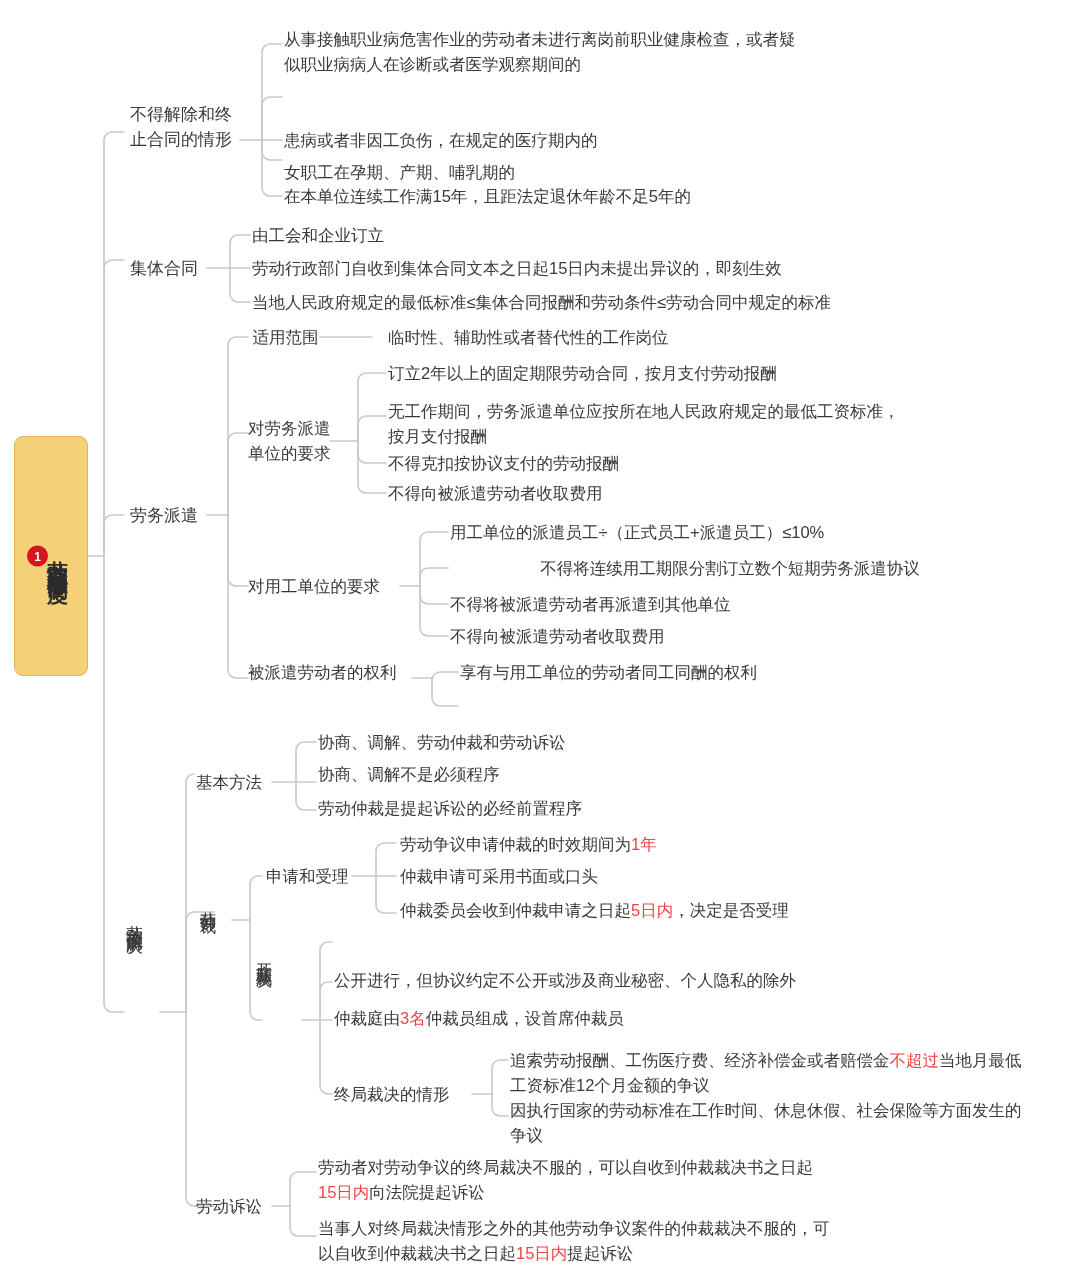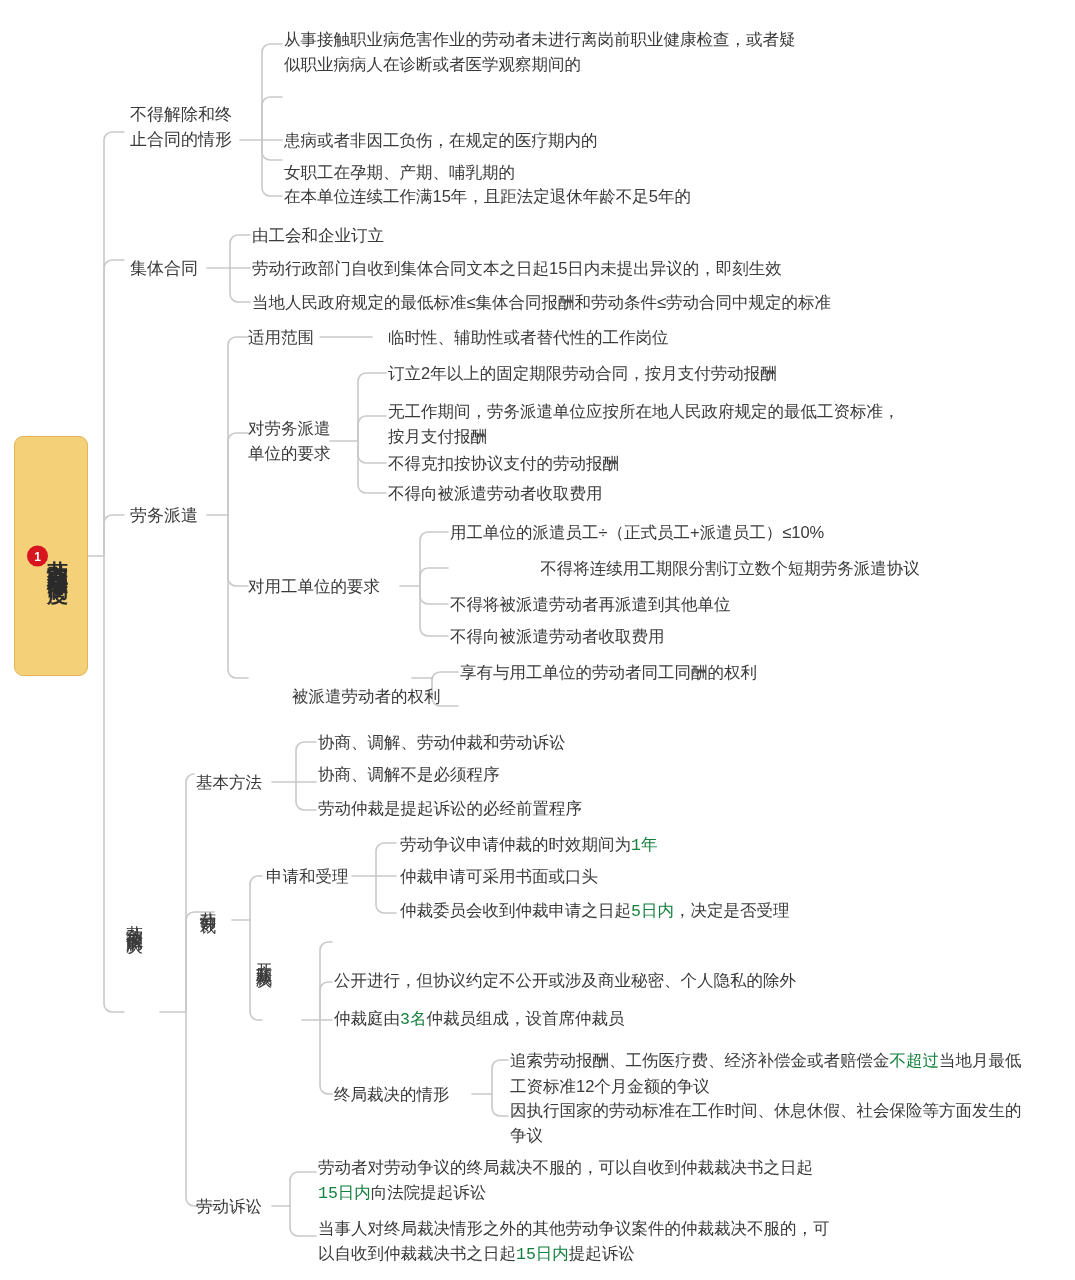--- a/index.html
+++ b/index.html
@@ -97,22 +97,21 @@
 
   
   .node.vertical {
     writing-mode: vertical-rl;
     text-orientation: upright;
     letter-spacing: 2px;
     line-height: 1;
     white-space: nowrap;
   }
   .hl {
-    color: #15803d;
-    font-family: Liberation Mono, monospace;
+    color: #ef4444;
   }
 </style>
 </head>
 <body>
 
 <div id="mindmap">
 
   <svg class="connectors" viewBox="0 0 1075 1280">
 
     <path d="M 88 556 H 104"></path>
@@ -208,38 +207,38 @@
   <div class="node leaf" style="left:284px; top:184px; width:570px;">在本单位连续工作满15年，且距法定退休年龄不足5年的</div>
 
   <div class="node lvl1" style="left:130px; top:256px; width:80px;">集体合同</div>
 
   <div class="node leaf" style="left:252px; top:223px; width:700px;">由工会和企业订立</div>
   <div class="node leaf" style="left:252px; top:256px; width:700px;">劳动行政部门自收到集体合同文本之日起15日内未提出异议的，即刻生效</div>
   <div class="node leaf" style="left:252px; top:290px; width:700px;">当地人民政府规定的最低标准≤集体合同报酬和劳动条件≤劳动合同中规定的标准</div>
 
   <div class="node lvl1" style="left:130px; top:503px; width:80px;">劳务派遣</div>
 
-  <div class="node lvl2" style="left:248px; top:325px; width:75px;">适用范围</div>
+  <div class="node lvl2" style="left:248px; top:325px; width:75px;text-align:center;">适用范围</div>
   <div class="node leaf" style="left:388px; top:325px; width:460px;">临时性、辅助性或者替代性的工作岗位</div>
 
   <div class="node lvl2" style="left:248px; top:416px; width:92px;">对劳务派遣
 单位的要求</div>
   <div class="node leaf" style="left:388px; top:361px; width:610px;">订立2年以上的固定期限劳动合同，按月支付劳动报酬</div>
   <div class="node leaf" style="left:388px; top:399px; width:610px;">无工作期间，劳务派遣单位应按所在地人民政府规定的最低工资标准，
 按月支付报酬</div>
   <div class="node leaf" style="left:388px; top:451px; width:610px;">不得克扣按协议支付的劳动报酬</div>
   <div class="node leaf" style="left:388px; top:481px; width:610px;">不得向被派遣劳动者收取费用</div>
 
   <div class="node lvl2" style="left:248px; top:574px; width:160px;">对用工单位的要求</div>
   <div class="node leaf" style="left:450px; top:520px; width:560px;">用工单位的派遣员工÷（正式员工+派遣员工）≤10%</div>
   <div class="node leaf" style="left:450px; top:556px; width:560px;text-align:center;">不得将连续用工期限分割订立数个短期劳务派遣协议</div>
   <div class="node leaf" style="left:450px; top:592px; width:560px;">不得将被派遣劳动者再派遣到其他单位</div>
   <div class="node leaf" style="left:450px; top:624px; width:560px;">不得向被派遣劳动者收取费用</div>
 
-  <div class="node lvl2" style="left:248px; top:684px; width:175px;margin-left:44px;">被派遣劳动者的权利</div>
+  <div class="node lvl2" style="left:248px; top:660px; width:175px;">被派遣劳动者的权利</div>
   <div class="node leaf" style="left:460px; top:660px; width:500px;">享有与用工单位的劳动者同工同酬的权利</div>
 
   <div class="node lvl1 vertical" style="left:126px; top:912px;">劳动争议的解决</div>
 
   <div class="node lvl2" style="left:196px; top:770px; width:78px;">基本方法</div>
   <div class="node leaf" style="left:318px; top:730px; width:560px;">协商、调解、劳动仲裁和劳动诉讼</div>
   <div class="node leaf" style="left:318px; top:762px; width:560px;">协商、调解不是必须程序</div>
   <div class="node leaf" style="left:318px; top:796px; width:560px;">劳动仲裁是提起诉讼的必经前置程序</div>
 
   <div class="node lvl2 vertical" style="left:200px; top:898px;">劳动仲裁</div>

